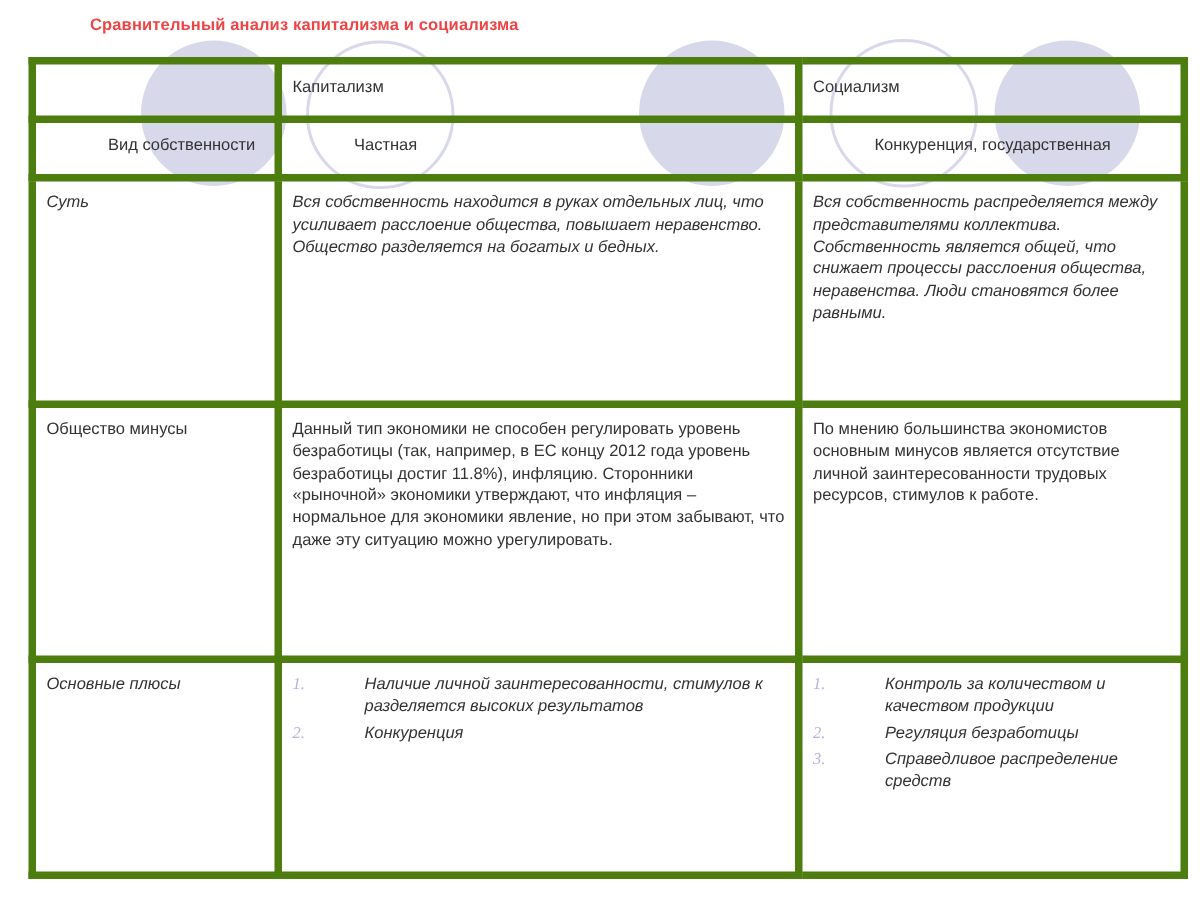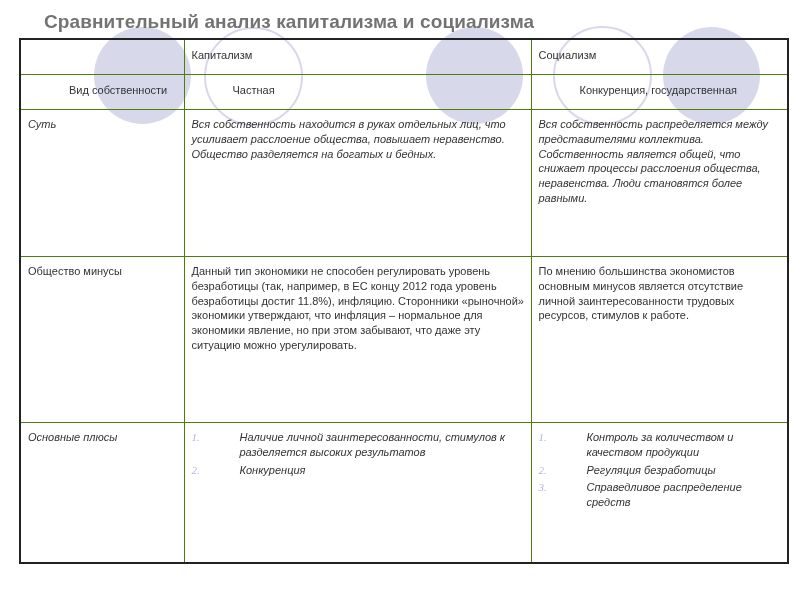--- a/index.html
+++ b/index.html
@@ -6,33 +6,33 @@
     body {
       width: 800px; height: 600px; position: relative; overflow: hidden;
       background: #ffffff;
       font-family: "Liberation Sans", "DejaVu Sans", sans-serif;
       color: #333333;
     }
     .circle { position: absolute; border-radius: 50%; }
     .circle.filled { background: #d8d8eb; }
     .circle.outline { border: 2px solid #d8d8eb; box-sizing: border-box; }
     .title {
-      position: absolute; left: 44px; top: 11px;
-      font-size: 19px; font-weight: bold; color: #737373;
+      position: absolute; left: 60px; top: 11px;
+      font-size: 11px; font-weight: bold; color: #ef4444;
       letter-spacing: 0.1px;
     }
     table.cmp {
       position: absolute; left: 19px; top: 38px;
       width: 768px; border-collapse: collapse;
       font-size: 11px; line-height: 14.8px; color: #333;
       border: 2px solid #222;
       table-layout: fixed;
     }
     table.cmp td {
-      border: 1px solid #4d7c0f;
+      border: 5px solid #4d7c0f;
       vertical-align: top;
       padding: 7px 6px 6px 7px;
     }
     col.c1 { width: 164px; }
     col.c2 { width: 347px; }
     col.c3 { width: 257px; }
     tr.r-head td { height: 20px; padding-top: 8px; }
     tr.r-own td { height: 20px; padding-top: 8px; padding-left: 48px; }
     tr.r-essence td { height: 133px; font-style: italic; }
     tr.r-minus td { height: 152px; }

